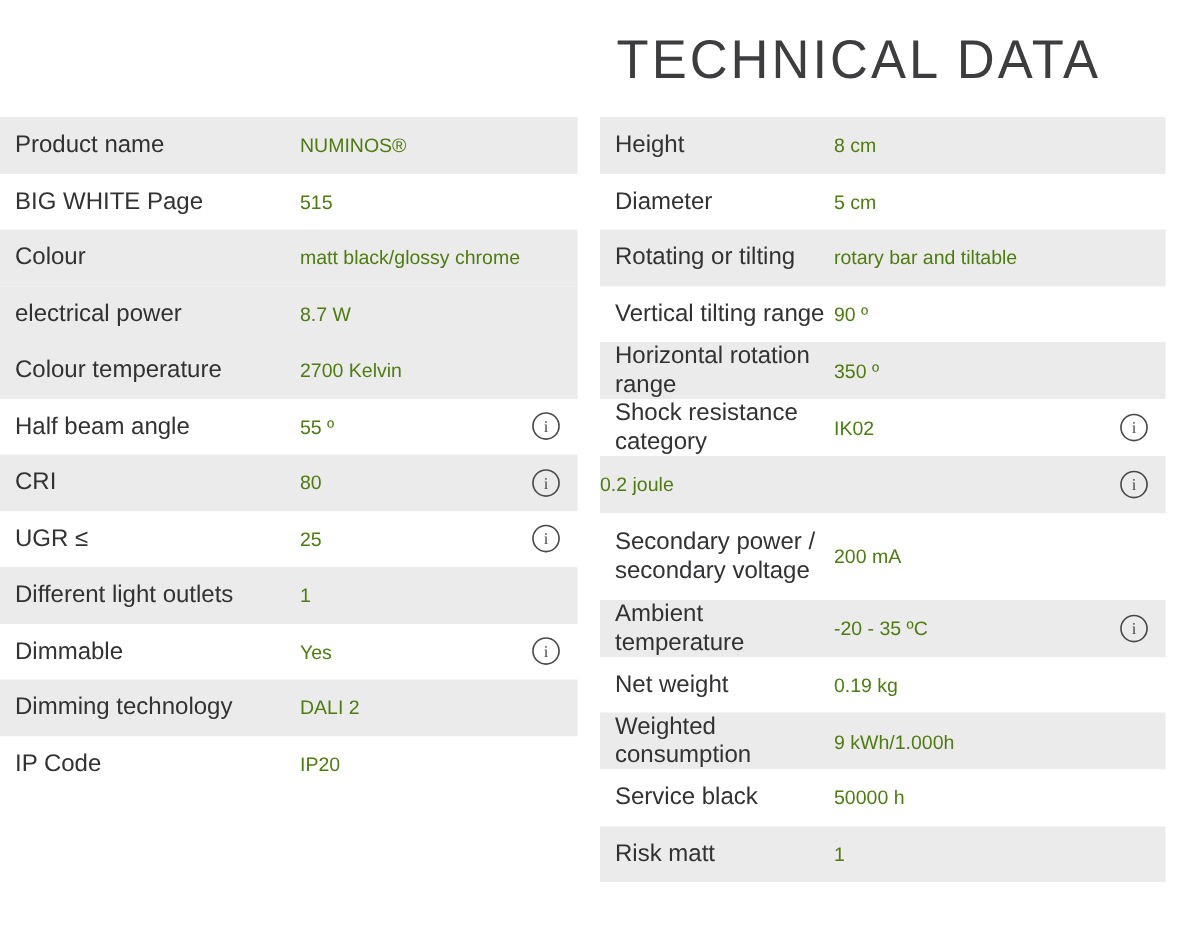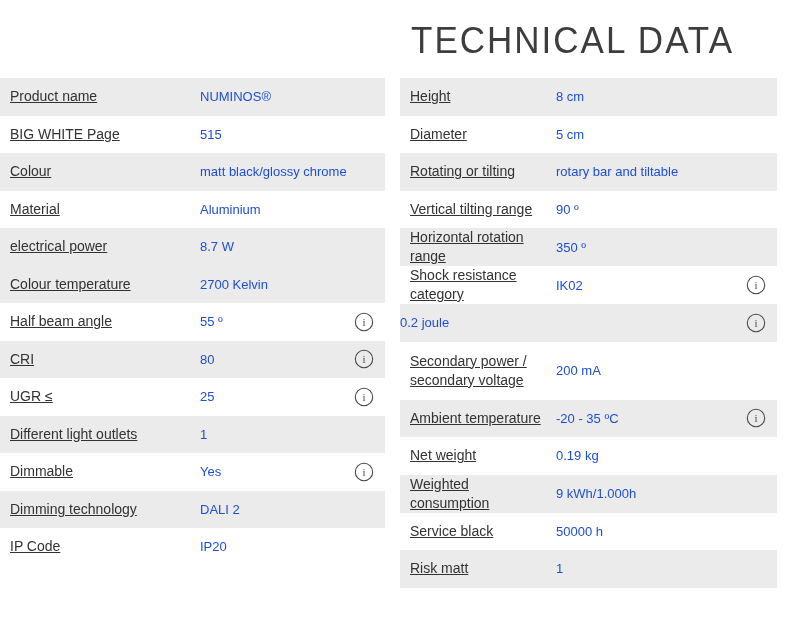--- a/index.html
+++ b/index.html
@@ -63,31 +63,30 @@
     padding: 0;
     background: #ffffff;
   }
   .row.shaded { background: #ebebeb; }
   .row.tall   { min-height: 58px; align-items: center; }
 
   .cell-label {
     box-sizing: border-box;
     padding-left: 10px;
     padding-right: 6px;
-    font-size: 14px;
+    font-size: 16px;
     font-weight: 400;
     color: #323234;
     line-height: 19px;
-    text-decoration: underline;
   }
   .cell-value {
     box-sizing: border-box;
     font-size: 13px;
     font-weight: 400;
-    color: #1d4ed8;
+    color: #4d7c0f;
     line-height: 19px;
     flex: 1 1 auto;
     padding-right: 4px;
   }
 
   .table-left  .cell-label { width: 200px; }
   .table-right .cell-label { width: 156px; }
 
   
   .info-wrap {
@@ -128,24 +127,20 @@
         <div class="cell-value">NUMINOS®</div>
       </div>
       <div class="row">
         <div class="cell-label">BIG WHITE Page</div>
         <div class="cell-value">515</div>
       </div>
       <div class="row shaded">
         <div class="cell-label">Colour</div>
         <div class="cell-value">matt black/glossy chrome</div>
       </div>
-      <div class="row">
-        <div class="cell-label">Material</div>
-        <div class="cell-value">Aluminium</div>
-      </div>
       <div class="row shaded">
         <div class="cell-label">electrical power</div>
         <div class="cell-value">8.7 W</div>
       </div>
       <div class="row shaded">
         <div class="cell-label">Colour temperature</div>
         <div class="cell-value">2700 Kelvin</div>
       </div>
       <div class="row">
         <div class="cell-label">Half beam angle</div>

